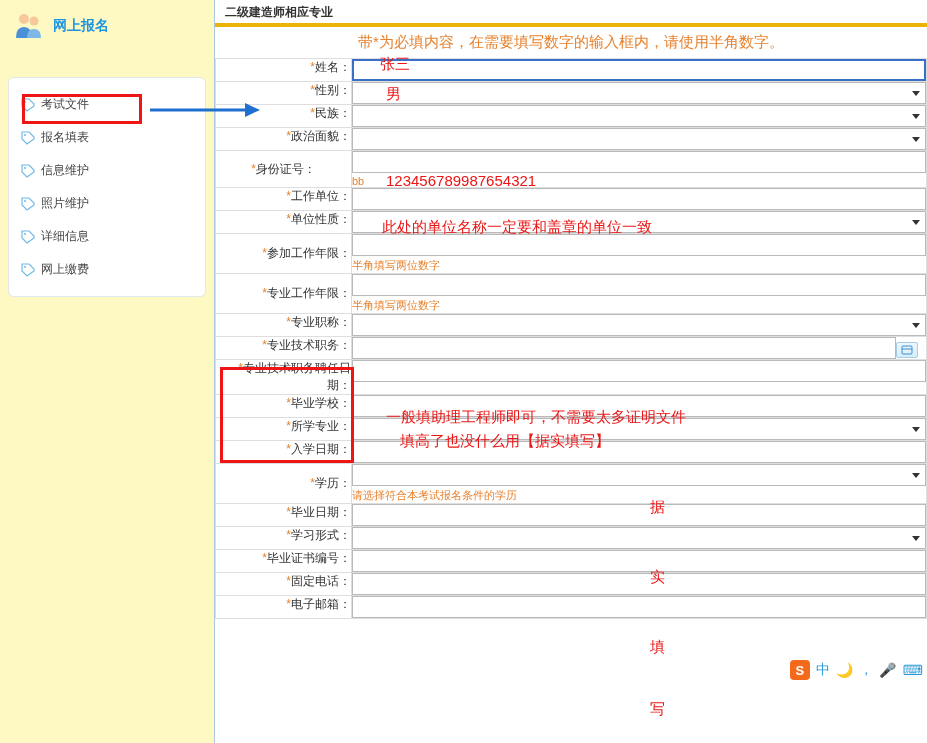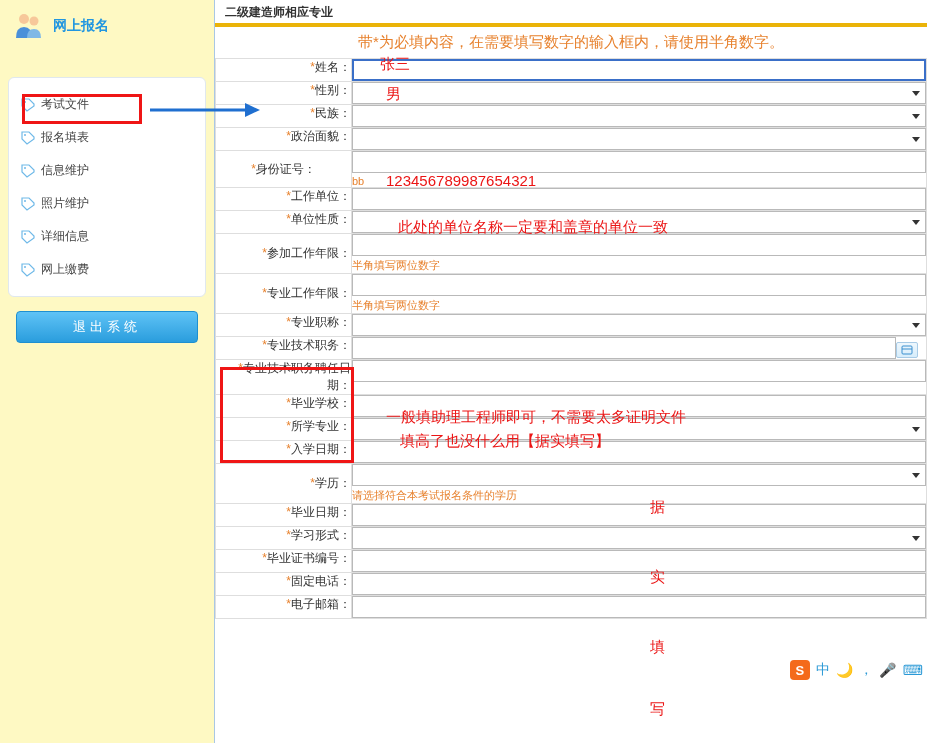--- a/index.html
+++ b/index.html
@@ -103,23 +103,20 @@
         <span class="tag-icon">
           <svg width="14" height="14" viewBox="0 0 14 14">
               <path d="M1 1 L8 1 L13 6 L13 8 L6 13 L1 8 Z" fill="none" stroke="#6fb9e8" stroke-width="1.2"></path>
               <circle cx="4" cy="4" r="1" fill="#6fb9e8"></circle>
             </svg>
         </span>
         <span>网上缴费</span>
       </div>
     </div>
 
-    <div class="logout-btn">
-      <span>退出系统</span>
-    </div>
   </div>
 
   <div class="main">
     <div class="panel-title">二级建造师相应专业</div>
     <div class="panel-hint">带*为必填内容，在需要填写数字的输入框内，请使用半角数字。</div>
 
     <table class="form-table">
       <tbody>
           <tr>
         <td class="label-cell"><span class="req">*</span><span>姓名：</span></td>
@@ -254,21 +251,21 @@
 
   <div class="red-box" style="left:22px; top:94px; width:120px; height:30px;"></div>
   <svg class="arrow-annotation" style="left:150px; top:100px;" width="110" height="20">
     <line x1="0" y1="10" x2="95" y2="10" stroke="#1f6fd0" stroke-width="3"></line>
     <polygon points="95,3 110,10 95,17" fill="#1f6fd0"></polygon>
   </svg>
 
   <div class="overlay-text" style="left:380px; top:55px;">张三</div>
   <div class="overlay-text" style="left:386px; top:85px;">男</div>
   <div class="overlay-text" style="left:386px; top:172px;">123456789987654321</div>
-  <div class="overlay-text" style="left:398px; top:218px;">此处的单位名称一定要和盖章的单位一致</div>
+  <div class="overlay-text" style="left:382px; top:218px;">此处的单位名称一定要和盖章的单位一致</div>
 
   <div class="red-box" style="left:220px; top:367px; width:134px; height:96px;"></div>
   <div class="overlay-text" style="left:386px; top:408px;">一般填助理工程师即可，不需要太多证明文件</div>
   <div class="overlay-text" style="left:400px; top:432px;">填高了也没什么用【据实填写】</div>
 
   <div class="overlay-text" style="left:650px; top:498px;">据</div>
   <div class="overlay-text" style="left:650px; top:568px;">实</div>
   <div class="overlay-text" style="left:650px; top:638px;">填</div>
   <div class="overlay-text" style="left:650px; top:700px;">写</div>
 

